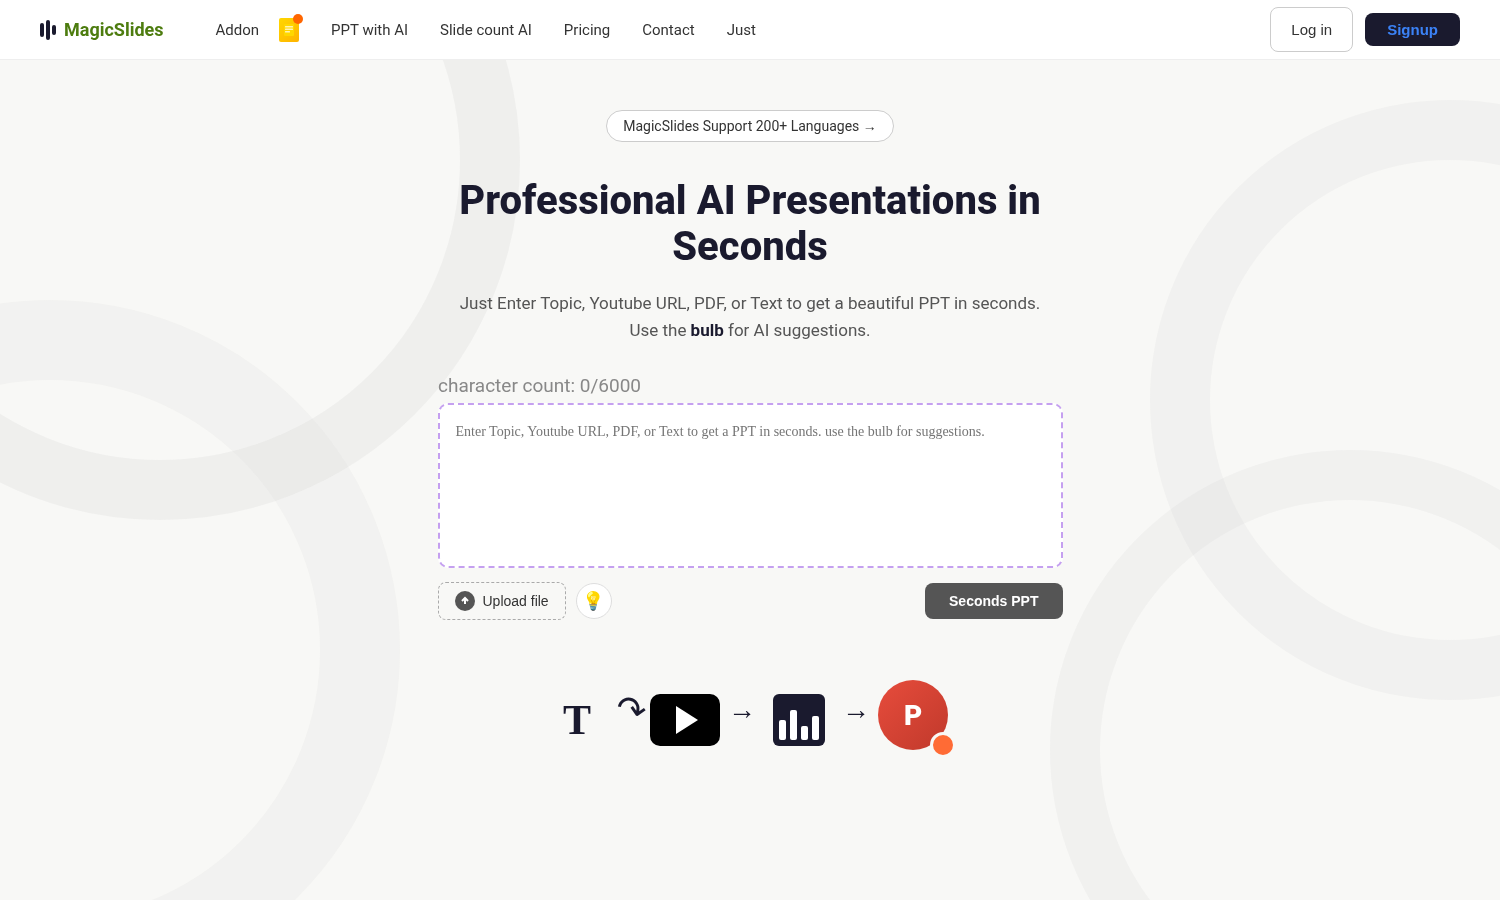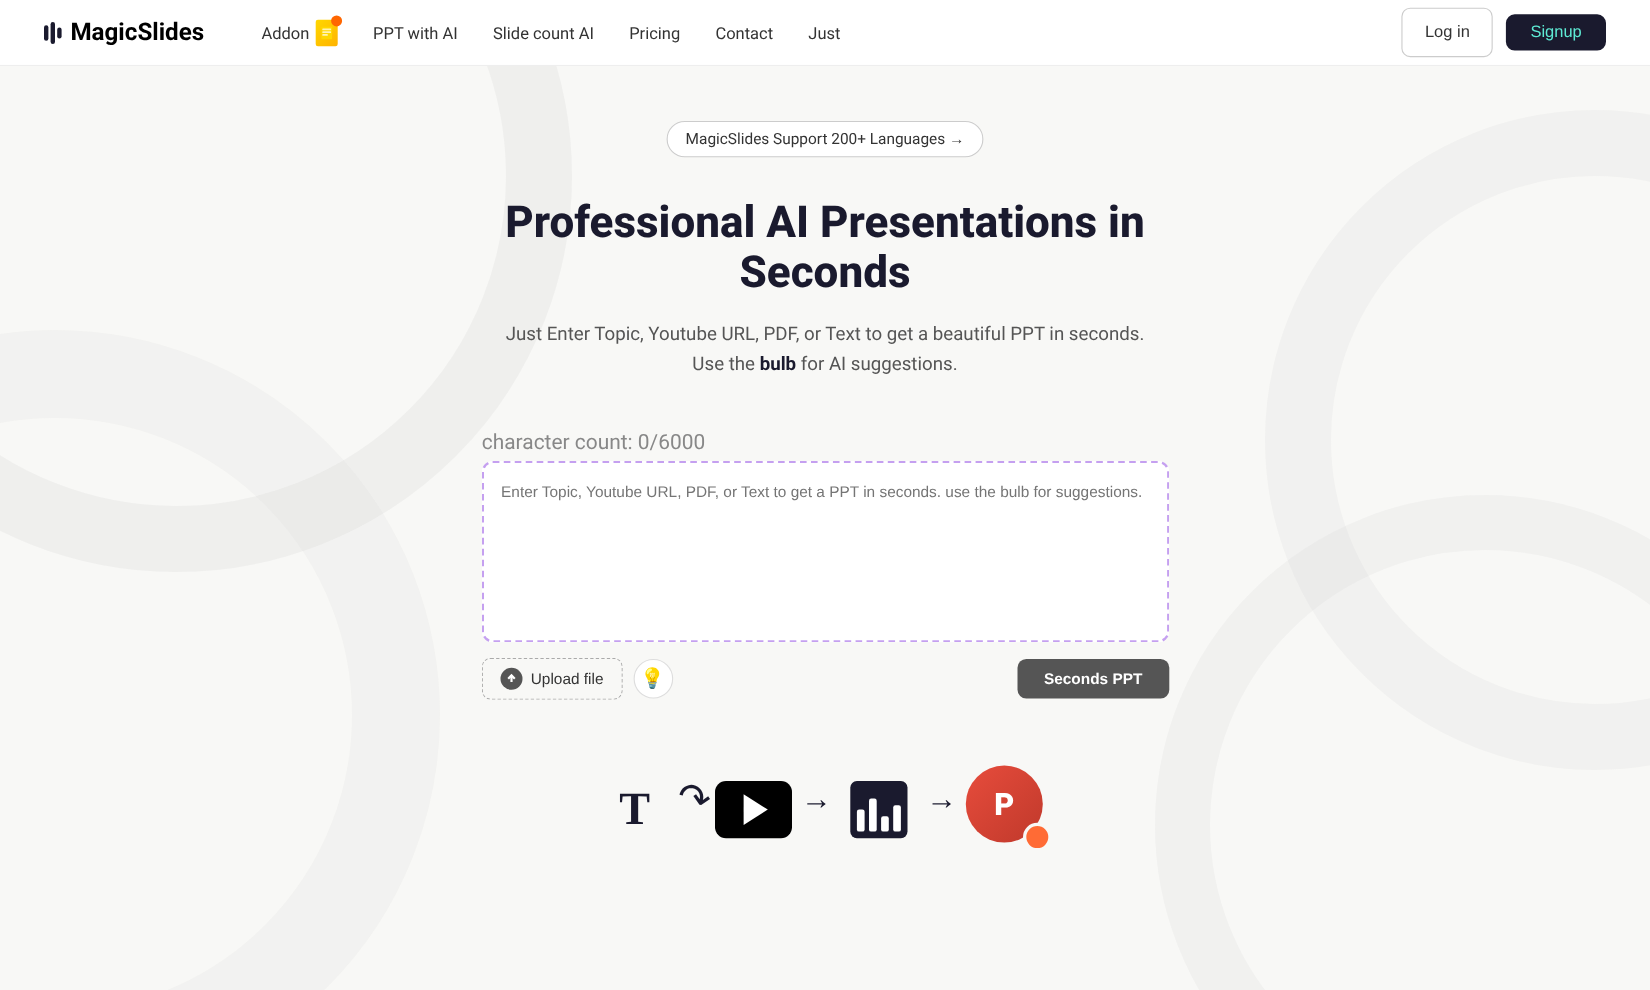--- a/index.html
+++ b/index.html
@@ -82,42 +82,42 @@
     }
     .logo-bar {
       width: 4px;
       background: #1a1a2e;
       border-radius: 2px;
     }
     .logo-bar:nth-child(1) { height: 14px; }
     .logo-bar:nth-child(2) { height: 20px; }
     .logo-bar:nth-child(3) { height: 10px; }
     .logo-text {
-      font-size: 22px;
+      font-size: 18px;
       font-weight: 700;
-      color: #000000;
+      color: #4d7c0f;
     }
     .nav-links {
       display: flex;
       align-items: center;
       gap: 8px;
     }
     .nav-link {
       font-size: 15px;
       color: #333;
       text-decoration: none;
       padding: 6px 12px;
       border-radius: 6px;
       cursor: pointer;
       white-space: nowrap;
     }
     .nav-link-addon {
       display: flex;
       align-items: center;
-      gap: 6px;
+      gap: 20px;
     }
     .addon-icon {
       width: 20px;
       height: 24px;
       background: linear-gradient(135deg, #ffd700, #ffb300);
       border-radius: 2px;
       position: relative;
       display: flex;
       align-items: center;
       justify-content: center;
@@ -141,27 +141,27 @@
       color: #333;
       background: #fff;
       border: 1.5px solid #ccc;
       padding: 13px 20px;
       border-radius: 8px;
       cursor: pointer;
       font-weight: 500;
     }
     .btn-signup {
       font-size: 15px;
-      color: #5eead4;
+      color: #3b82f6;
       background: #1a1a2e;
       border: none;
       padding: 8px 22px;
       border-radius: 8px;
       cursor: pointer;
-      font-weight: 400;
+      font-weight: 700;
     }
 
     
     main {
       position: relative;
       z-index: 1;
       display: flex;
       flex-direction: column;
       align-items: center;
       padding: 50px 20px 40px;
@@ -191,21 +191,21 @@
       line-height: 1.15;
       max-width: 780px;
       margin-bottom: 20px;
     }
     .hero-subtitle {
       font-size: 17px;
       color: #555;
       text-align: center;
       max-width: 600px;
       line-height: 1.6;
-      margin-bottom: 45px;
+      margin-bottom: 30px;
     }
     .hero-subtitle strong {
       color: #1a1a2e;
       font-weight: 700;
     }
 
     
     .char-count {
       font-size: 19px;
       color: #888;
@@ -224,21 +224,21 @@
       width: 100%;
       height: 165px;
       border: 2px dashed #c5a0f0;
       border-radius: 10px;
       padding: 16px;
       font-size: 14px;
       color: #c2410c;
       background: #fff;
       resize: none;
       outline: none;
-      font-family: Liberation Sans, sans-serif;
+      font-family: Liberation Serif, serif;
       line-height: 1.5;
     }
 
     
     .toolbar {
       width: 100%;
       max-width: 625px;
       display: flex;
       align-items: center;
       justify-content: space-between;

